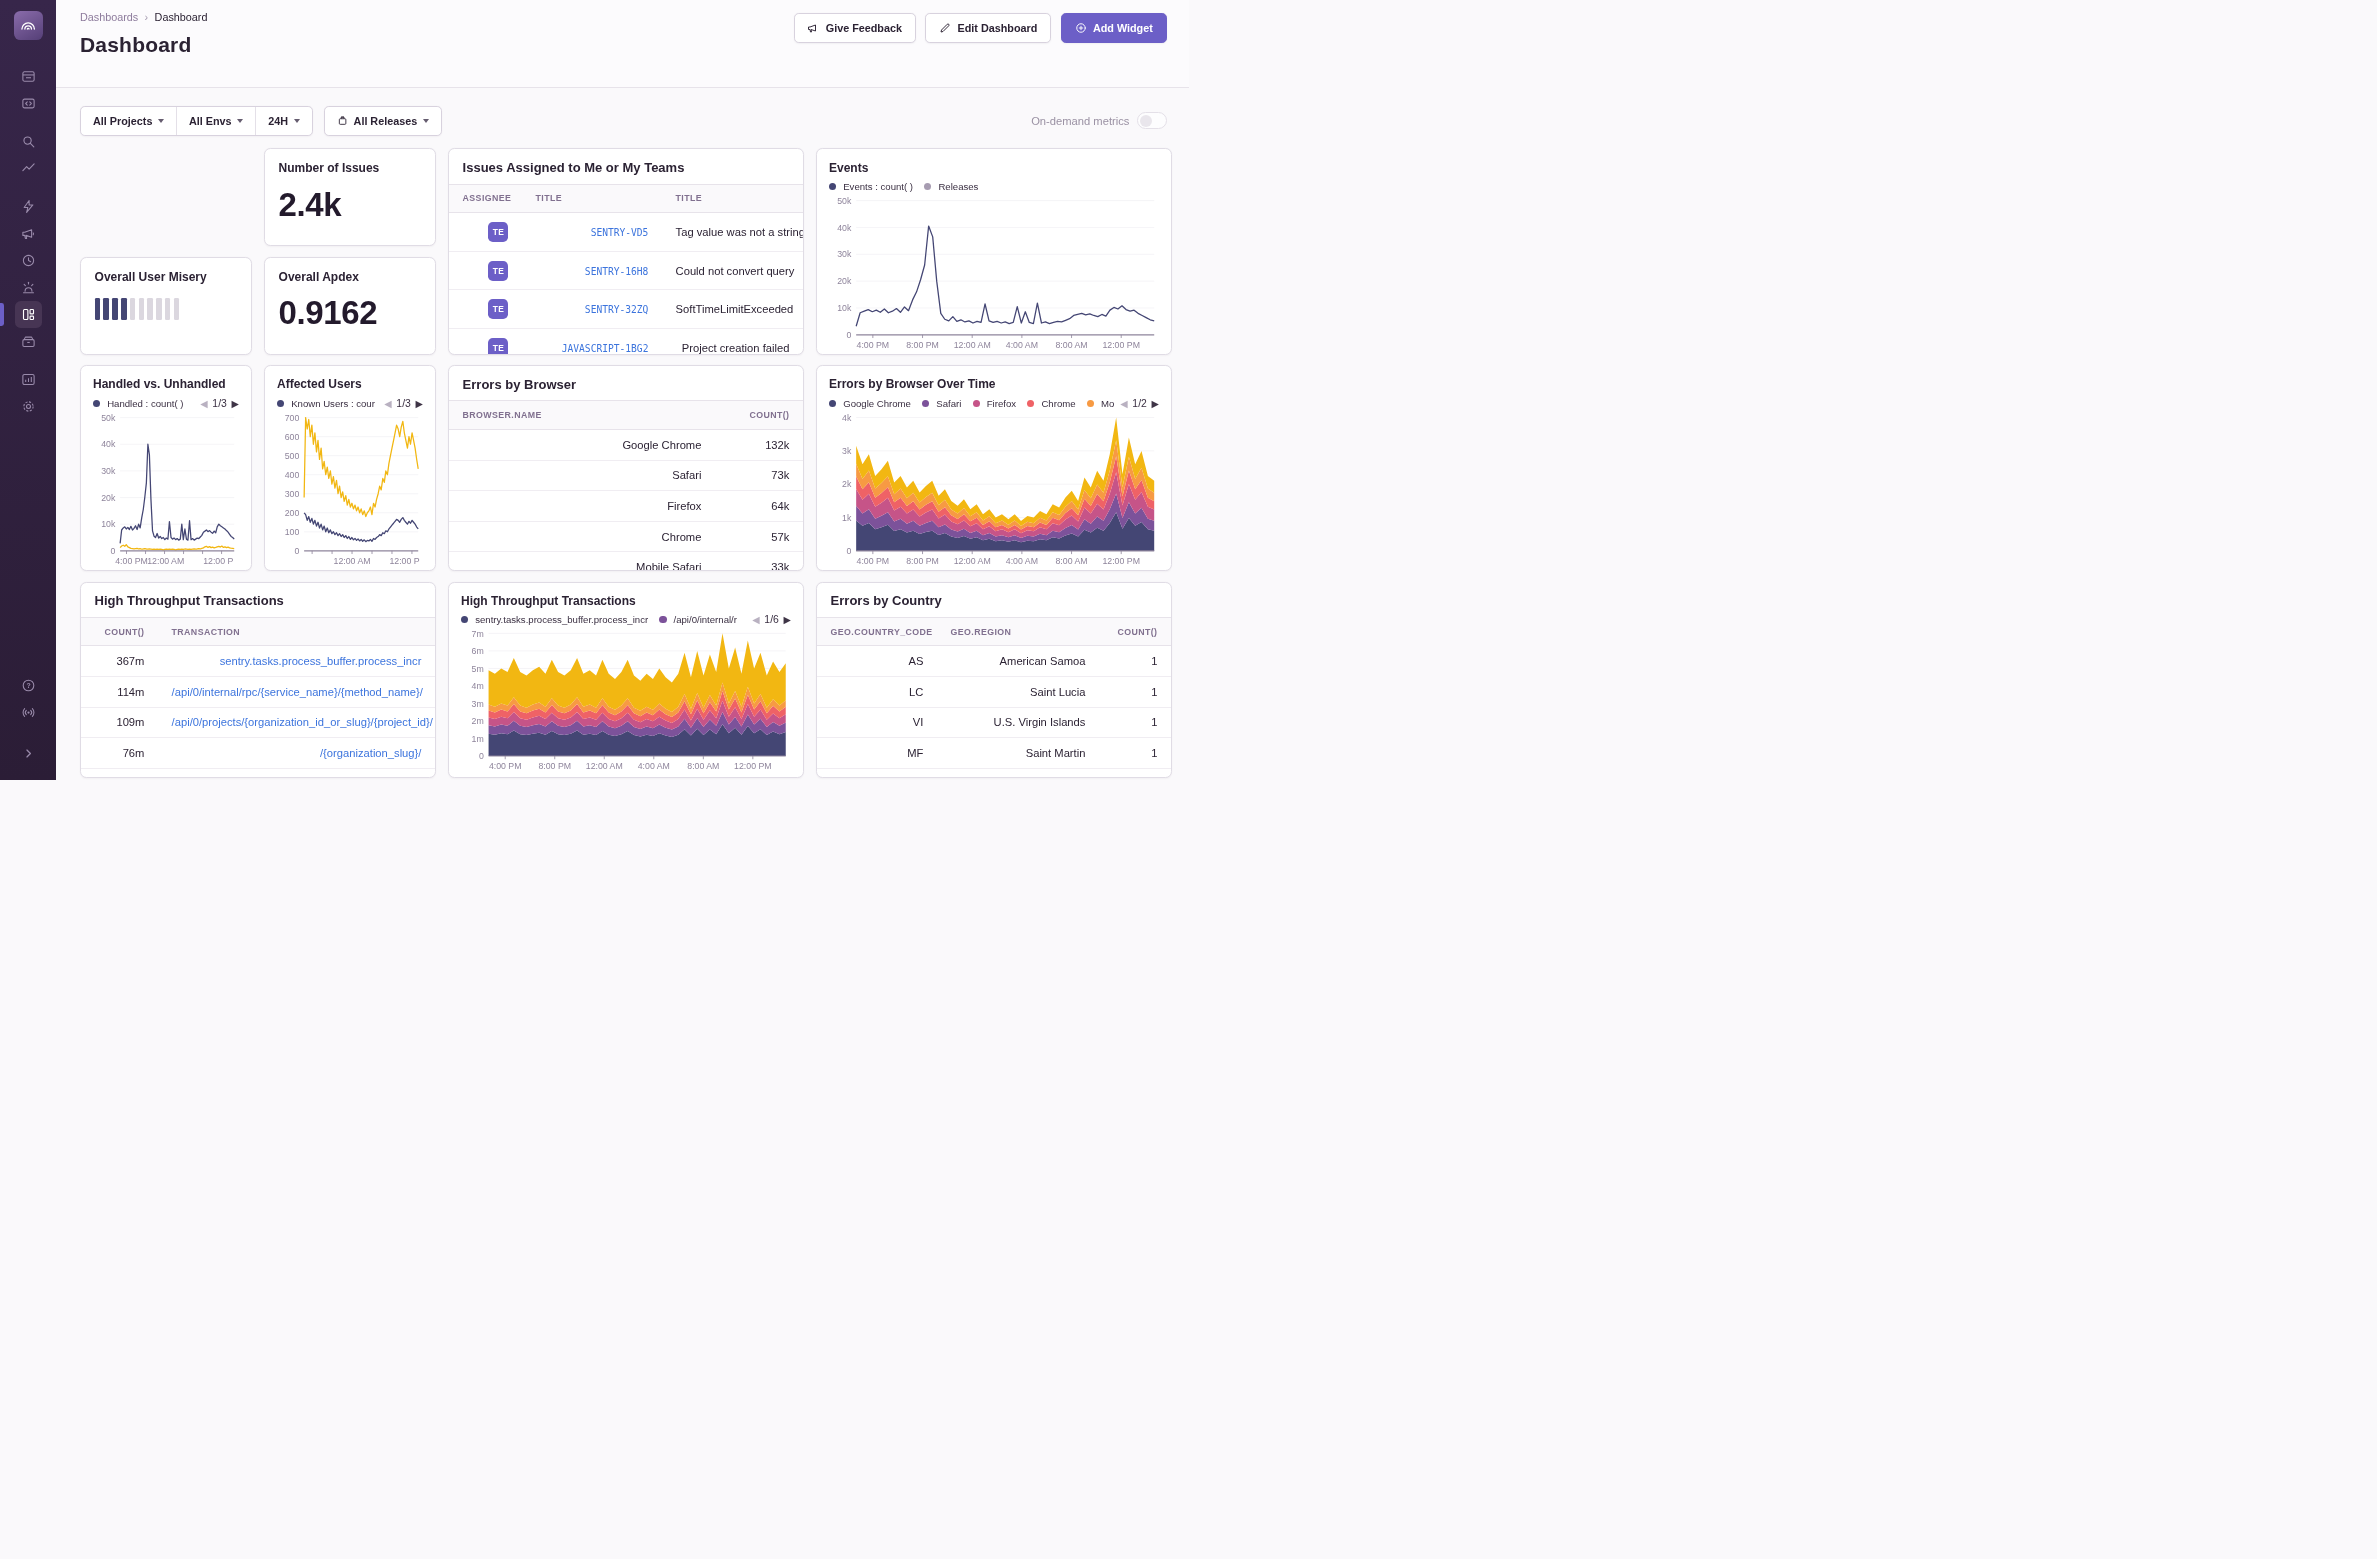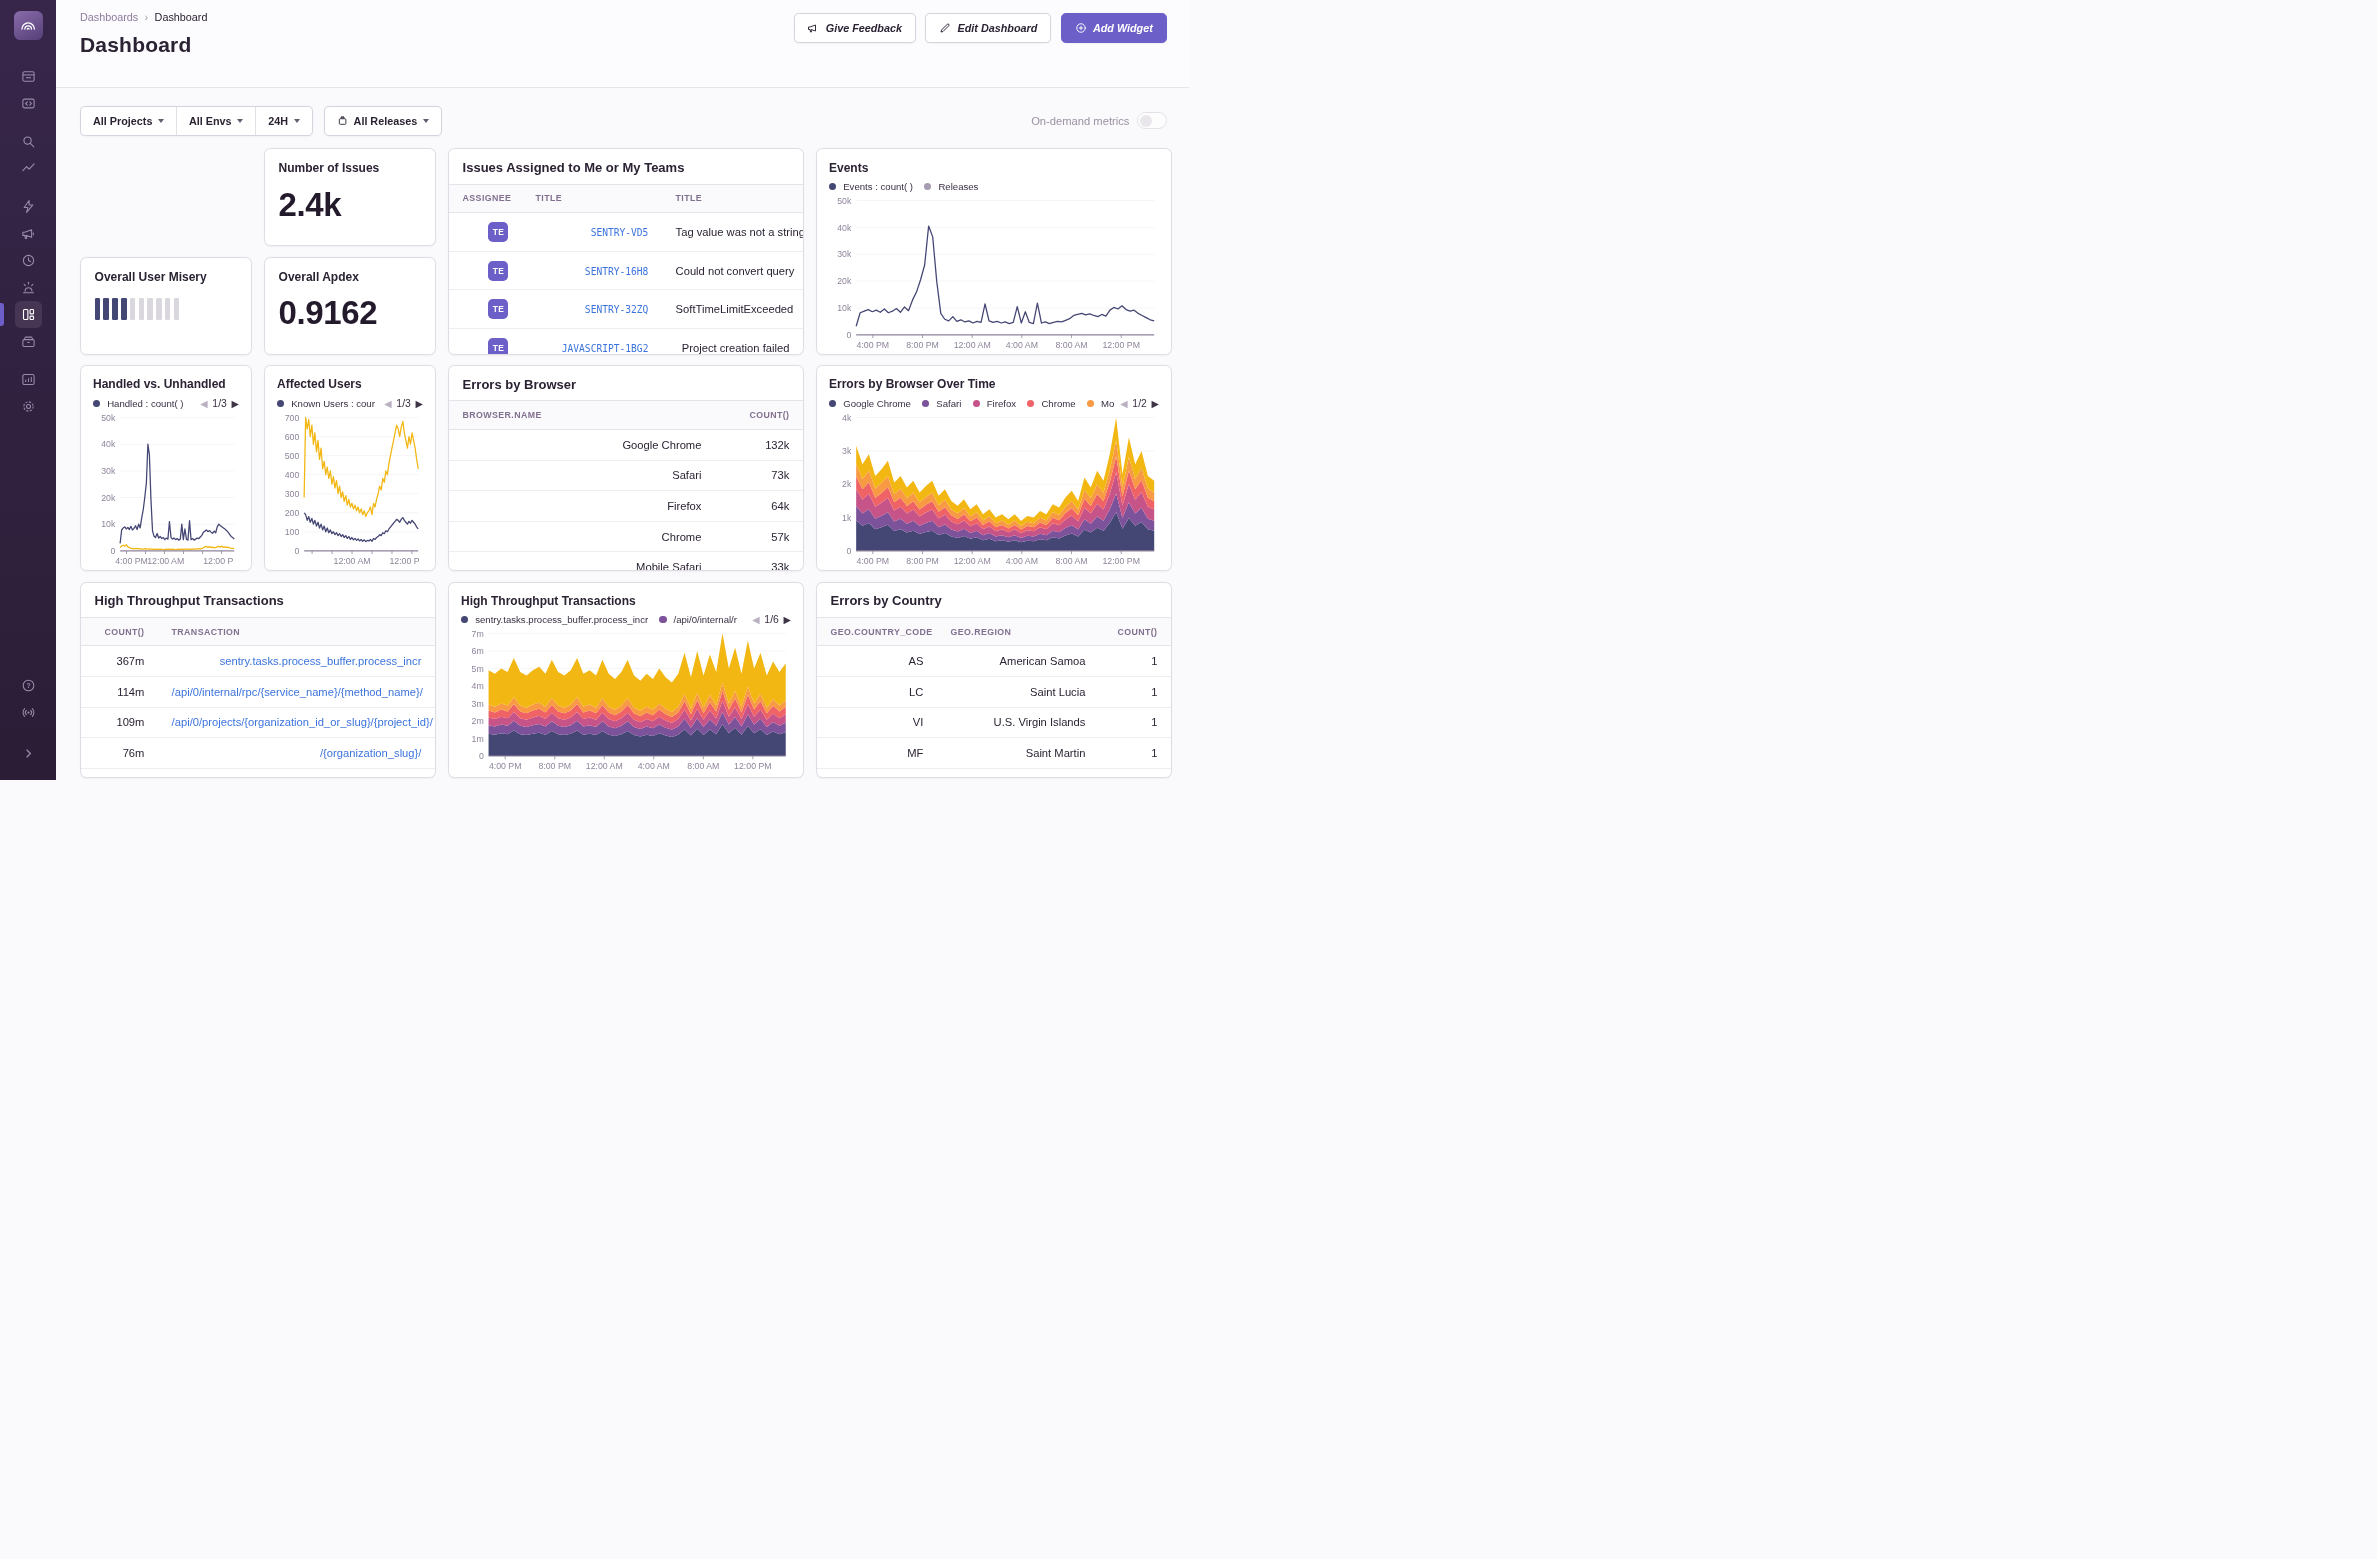--- a/index.html
+++ b/index.html
@@ -24,21 +24,21 @@
   
   .main { flex:1; display:flex; flex-direction:column; min-width:0; }
   .topbar { background:#FCFBFD; border-bottom:0.8px solid #E7E3EA; padding:11.2px 24px 11.2px 24px; position:relative; height:88px; flex:0 0 88px;}
   .crumbs { font-size:10.8px; color:#8D7B9C; display:flex; gap:6.4px; align-items:center;}
   .crumbs .root { cursor:pointer; }
   .crumbs .sep { color:#A59CB0; }
   .crumbs .cur { color:#2B2233; }
   h1.page-title { font-size:21px; font-weight:700; margin-top:9.6px; letter-spacing:0.2px; }
   .actions { position:absolute; right:22.4px; top:12.8px; display:flex; gap:9.6px; }
   .btn { display:flex; align-items:center; gap:6.4px; height:30px; padding:0 12.8px; border-radius:4.8px; border:0.8px solid #D8D2DE;
-         background:#fff; font-weight:700; font-size:10.8px; color:#2B2233; cursor:pointer; box-shadow:0 0.8px 1.6px rgba(43,34,51,.05);font-style:italic; }
+         background:#fff; font-weight:700; font-size:10.8px; color:#2B2233; cursor:pointer; box-shadow:0 0.8px 1.6px rgba(43,34,51,.05); }
   .btn svg { width:12px; height:12px; }
   .btn.primary { background:#6C5FC7; border-color:#6C5FC7; color:#fff; }
 
   .content { padding:17.6px 12px 0 24px; flex:1; min-height:0; }
 
   
   .filterbar { display:flex; align-items:center; }
   .seg { display:flex; background:#fff; border:0.8px solid #D8D2DE; border-radius:4.8px; height:30px; box-shadow:0 0.8px 1.6px rgba(43,34,51,.04); }
   .seg .seg-item { display:flex; align-items:center; gap:5.6px; padding:0 12px; font-weight:700; font-size:10.8px; cursor:pointer; }
   .seg .seg-item + .seg-item { border-left:0.8px solid #E4E0E8; }

